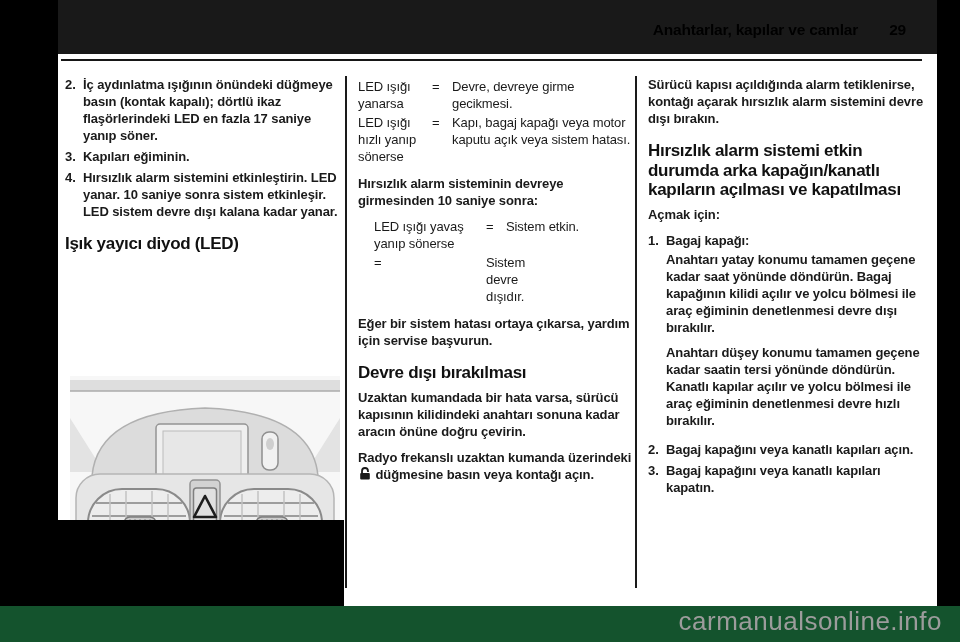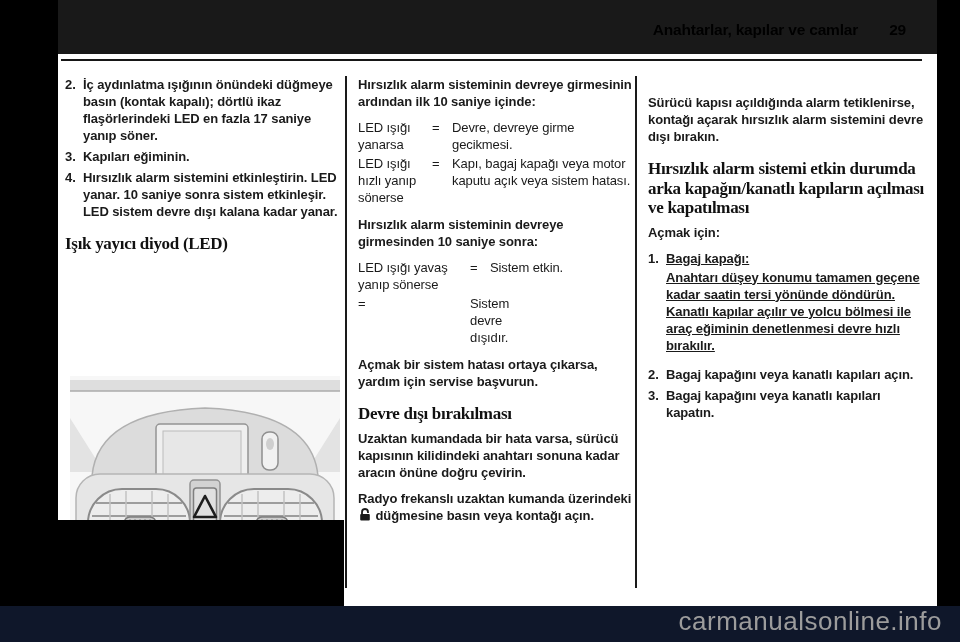--- a/index.html
+++ b/index.html
@@ -11,49 +11,49 @@
   .page-header{position:absolute;top:21px;left:0;right:31px;text-align:right;
                font-size:15.5px;font-weight:bold;letter-spacing:-0.2px;color:#000;}
   .page-header .hnum{margin-left:27px;}
   .rule{position:absolute;top:59px;left:3px;right:15px;height:2px;background:#161616;}
 
   
   .cols{position:absolute;left:7px;top:76px;right:10px;display:flex;align-items:flex-start;}
   .col{box-sizing:border-box;}
   .col1{width:280px;position:relative;}
   .col2{width:288px;padding-left:11px;}
-  .col3{flex:1;padding-left:11px;margin-top:18px;}
+  .col3{flex:1;padding-left:11px;}
   .vdiv{width:2px;height:512px;background:#1a1a1a;flex:none;}
 
   p,.litext,.num{font-size:13px;line-height:17px;font-weight:bold;letter-spacing:-0.1px;}
   p{margin:0 0 9px 0;}
-  h2{font-size:17px;line-height:19.5px;letter-spacing:-0.3px;margin:14px 0 6px 0;color:#111;font-family:Liberation Serif, serif;}
+  h2{font-size:17px;line-height:19.5px;letter-spacing:-0.3px;margin:14px 0 6px 0;color:#111;}
   .li{display:flex;margin-bottom:4px;}
   .num{width:18px;flex:none;}
   .litext{flex:1;}
 
   
   .deftable{margin:2px 0 10px 0;}
   .defrow{display:grid;grid-template-columns:74px 20px 1fr;margin-bottom:2px;}
-  .t2 .defrow{grid-template-columns:112px 20px 1fr;}
+  .t2 .defrow{grid-template-columns:112px 20px 1fr;margin-left:16px;}
   .defrow span{font-size:13px;line-height:17px;font-weight:normal;letter-spacing:-0.1px;}
 
   .inline-icon{display:inline-block;vertical-align:-1px;width:14px;height:13px;}
 
   
   .figure{position:absolute;left:5px;top:300px;width:270px;height:224px;}
 
   
-  .stepbody p{margin:0 0 8px 0;text-decoration:underline;}
+  .stepbody p{margin:0 0 8px 0;}
   .stepbody .lbl{margin-bottom:2px;}
 
   
   .top-shade{position:absolute;left:0;top:0;width:960px;height:54px;background:rgba(0,0,0,0.90);}
   .bl-shade{position:absolute;left:0;top:520px;width:344px;height:122px;background:#000;}
-  .bottom-bar{position:absolute;left:0;top:606px;width:960px;height:36px;background:#0f172a;}
+  .bottom-bar{position:absolute;left:0;top:606px;width:960px;height:36px;background:#14532d;}
   .watermark{position:absolute;right:18px;top:0px;color:#9c9c9c;font-size:26px;
              letter-spacing:0.5px;font-weight:normal;}
 </style>
 </head>
 <body>
 
 <div class="canvas">
   <div class="page">
 
     <div class="page-header">
@@ -139,21 +139,20 @@
             <line x1="0" y1="194" x2="270" y2="194" stroke="#adadad" stroke-width="1.5"></line>
 
             <path d="M135,170 L152,191 L142,191 L142,222 L128,222 L128,191 L118,191 Z" fill="#646464" stroke="#fdfdfd" stroke-width="2.5" stroke-linejoin="round"></path>
           </svg>
         </div>
       </div>
 
       <div class="vdiv"></div>
 
       <div class="col col2">
-        <p>Hırsızlık alarm sisteminin devreye girmesinin ardından ilk 10 saniye içinde:</p>
 
         <div class="deftable t1">
           <div class="defrow">
             <span>LED ışığı yanarsa</span>
             <span>=</span>
             <span>Devre, devreye girme gecikmesi.</span>
           </div>
           <div class="defrow">
             <span>LED ışığı hızlı yanıp sönerse</span>
             <span>=</span>
@@ -168,21 +167,21 @@
             <span>LED ışığı yavaş yanıp sönerse</span>
             <span>=</span>
             <span>Sistem etkin.</span>
           </div>
           <div class="defrow">
             <span>=</span>
             <span>Sistem devre dışıdır.</span>
           </div>
         </div>
 
-        <p>Açmak bir sistem hatası ortaya çıkarsa, yardım için servise başvurun.</p>
+        <p>Eğer bir sistem hatası ortaya çıkarsa, yardım için servise başvurun.</p>
 
         <h2>Devre dışı bırakılması</h2>
 
         <p>Uzaktan kumandada bir hata varsa, sürücü kapısının kilidindeki anahtarı sonuna kadar aracın önüne doğru çevirin.</p>
 
         <p><span>Radyo frekanslı uzaktan kumanda üzerindeki</span>
           <span class="inline-icon"><svg width="14" height="13" viewBox="0 0 14 13">
                 <path d="M4,6 V4.2 A3,3.2 0 0 1 10,4.2 V5" fill="none" stroke="#1a1a1a" stroke-width="1.8"></path>
                 <rect x="2.2" y="6" width="9.6" height="6.4" rx="1" fill="#1a1a1a"></rect>
               </svg></span>
@@ -193,20 +192,21 @@
 
       <div class="col col3">
         <p>Sürücü kapısı açıldığında alarm tetiklenirse, kontağı açarak hırsızlık alarm sistemini devre dışı bırakın.</p>
         <h2>Hırsızlık alarm sistemi etkin durumda arka kapağın/kanatlı kapıların açılması ve kapatılması</h2>
         <p>Açmak için:</p>
 
         <div class="li">
           <span class="num">1.</span>
           <div class="litext stepbody">
             <p class="lbl">Bagaj kapağı:</p>
+            <p>Anahtarı yatay konumu tamamen geçene kadar saat yönünde döndürün. Bagaj kapağının kilidi açılır ve yolcu bölmesi ile araç eğiminin denetlenmesi devre dışı bırakılır.</p>
             <p>Anahtarı düşey konumu tamamen geçene kadar saatin tersi yönünde döndürün. Kanatlı kapılar açılır ve yolcu bölmesi ile araç eğiminin denetlenmesi devre hızlı bırakılır.</p>
           </div>
         </div>
         <div class="li">
           <span class="num">2.</span>
           <span class="litext">Bagaj kapağını veya kanatlı kapıları açın.</span>
         </div>
         <div class="li">
           <span class="num">3.</span>
           <span class="litext">Bagaj kapağını veya kanatlı kapıları kapatın.</span>

